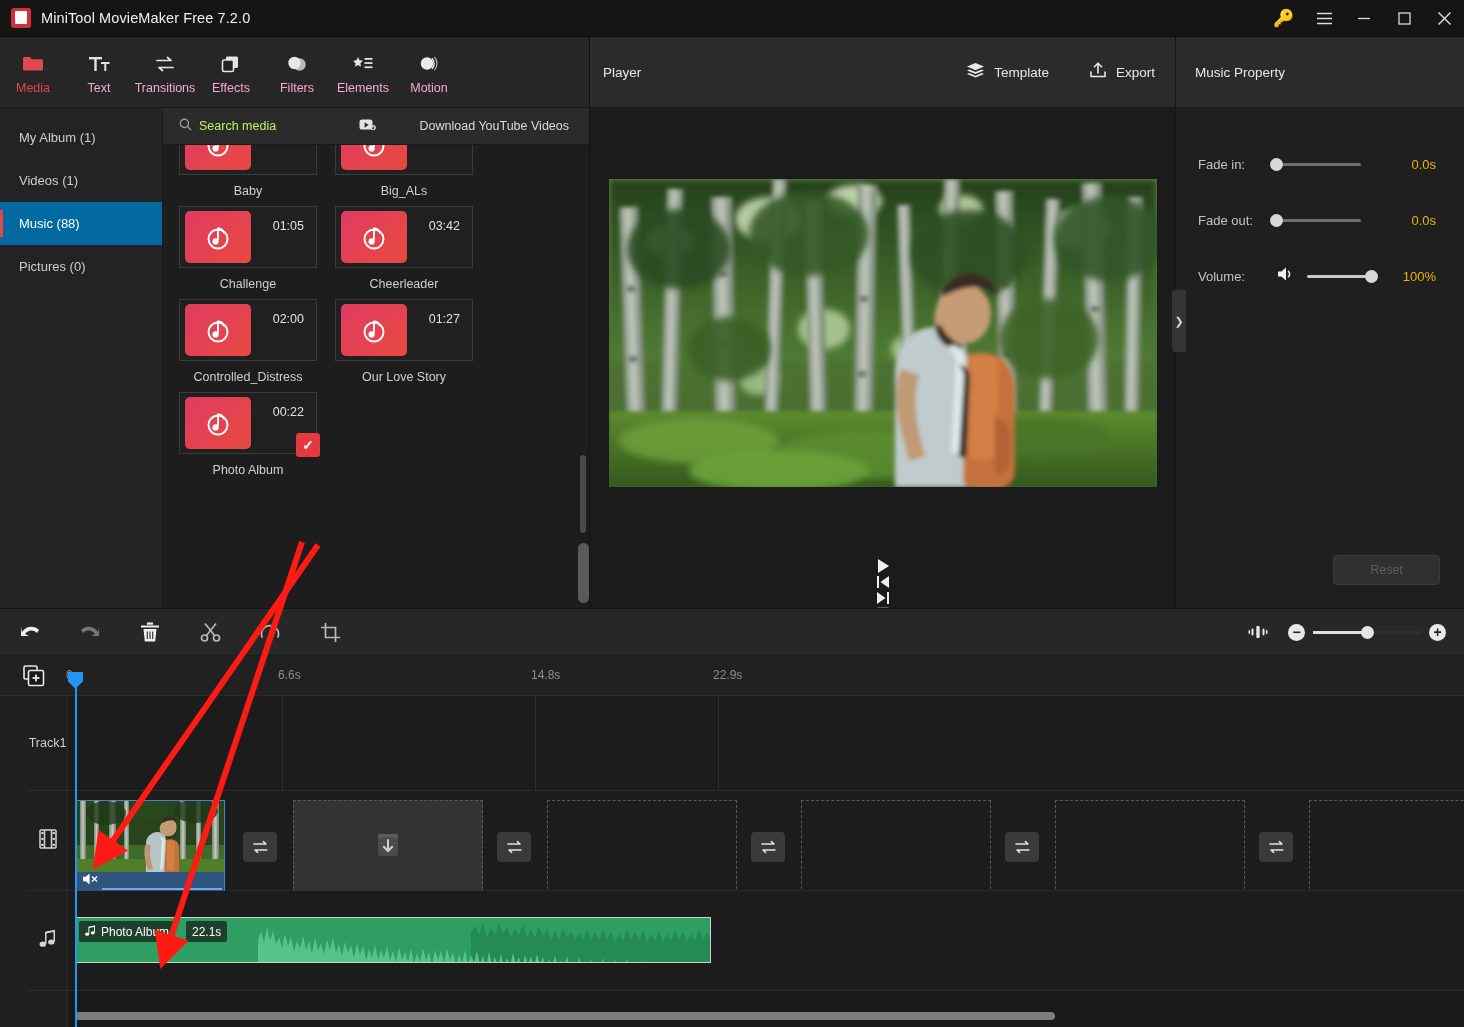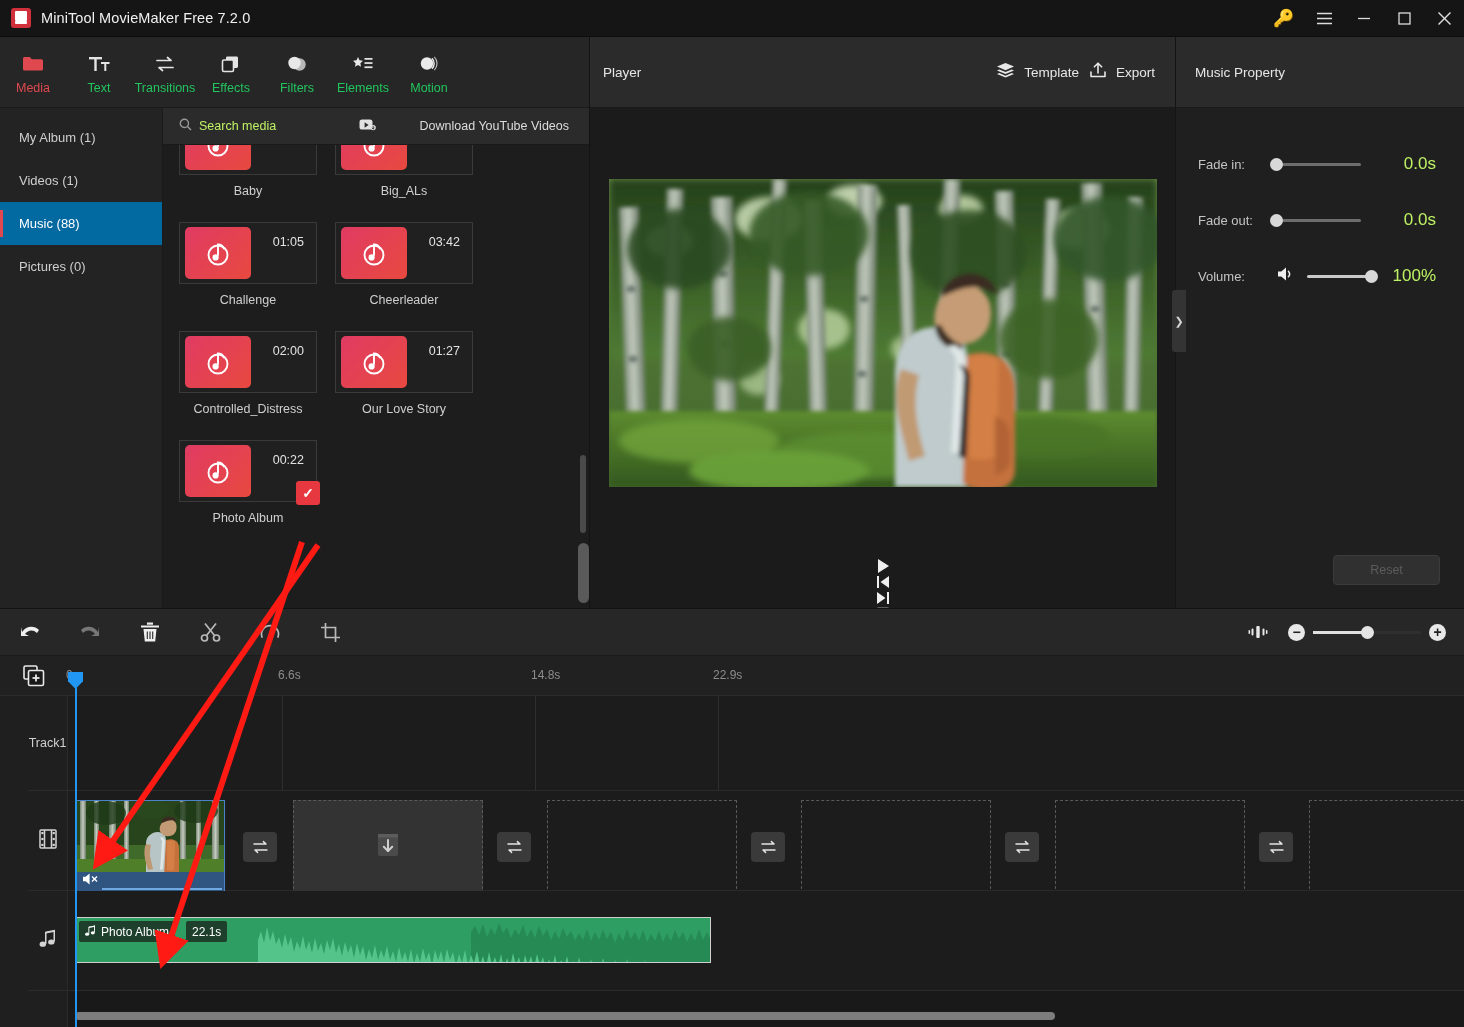--- a/index.html
+++ b/index.html
@@ -42,21 +42,21 @@
   .toolbar {
     position: absolute; left: 0; top: 37px; width: 589px; height: 71px;
     background: #262626; display: flex; align-items: center; padding-left: 0;
     border-bottom: 1px solid #1b1b1b;
   }
   .tool-tab {
     width: 66px; display: flex; flex-direction: column; align-items: center;
     gap: 7px; cursor: pointer; padding-top: 4px;
   }
   .tool-tab .ti { height: 21px; display: flex; align-items: center; justify-content: center; }
-  .tool-tab .tl { font-size: 12.5px; color: #22c55e; white-space: nowrap; }
+  .tool-tab .tl { font-size: 12.5px; color: #f9a8d4; white-space: nowrap; }
   .tool-tab.active .tl { color: #e0484f; }
   .tool-tab svg { display: block; }
 
   
   .sidebar {
     position: absolute; left: 0; top: 108px; width: 163px; height: 500px;
     background: #232323; border-right: 1px solid #1a1a1a; padding-top: 8px;
   }
   .side-item {
     height: 43px; display: flex; align-items: center; padding-left: 19px;
@@ -78,21 +78,21 @@
     border-bottom: 1px solid #1a1a1a;
   }
   .search-box { display: flex; align-items: center; gap: 7px; margin-left: 16px; cursor: text; }
   .search-box .ph { font-size: 12.5px; color: #bef264; }
   .dl-youtube { display: flex; align-items: center; gap: 8px; margin-left: auto; margin-right: 20px; cursor: pointer; }
   .dl-youtube .lbl { font-size: 12.5px; color: #dcdcdc; padding-left: 36px; }
 
   .media-grid {
     position: relative; padding: 0 16px; height: 463px; overflow: hidden;
   }
-  .grid-inner { display: flex; flex-wrap: wrap; gap: 16px 18px; margin-top: -32px; }
+  .grid-inner { display: flex; flex-wrap: wrap; gap: 0 18px; margin-top: -32px; }
   .media-cell { width: 138px; margin-bottom: 8px; }
   .thumb {
     width: 138px; height: 62px; border: 1px solid #3a3a3a; background: #202020;
     position: relative; display: flex; align-items: center; padding-left: 5px;
   }
   .thumb .art {
     width: 66px; height: 52px; border-radius: 5px;
     background: linear-gradient(135deg, #e03b63 0%, #e8493f 100%);
     display: flex; align-items: center; justify-content: center;
   }
@@ -118,21 +118,21 @@
   
   .player {
     position: absolute; left: 589px; top: 37px; width: 586px; height: 571px;
     background: #1b1b1b; border-left: 1px solid #141414;
   }
   .player-head {
     height: 71px; background: #2b2b2b; display: flex; align-items: center;
     border-bottom: 1px solid #1a1a1a;
   }
   .player-head .ptitle { margin-left: 13px; font-size: 13.5px; color: #e6e6e6; }
-  .phead-actions { margin-left: auto; display: flex; align-items: center; gap: 10px; margin-right: 20px; }
+  .phead-actions { margin-left: auto; display: flex; align-items: center; gap: 40px; margin-right: 20px; }
   .phead-btn { display: flex; align-items: center; gap: 9px; cursor: pointer; }
   .phead-btn .lbl { font-size: 13.5px; color: #e8e8e8; }
 
   .stage {
     position: absolute; left: 0; top: 71px; width: 586px; height: 450px;
     background: #1b1b1b; display: flex; align-items: center; justify-content: center;
   }
   .video-frame {
     width: 548px; height: 308px; position: relative; overflow: hidden; background: #0a0a0a;
   }
@@ -166,21 +166,21 @@
   .prop-head {
     height: 71px; background: #2b2b2b; display: flex; align-items: center;
     border-bottom: 1px solid #1a1a1a;
   }
   .prop-head .t { margin-left: 19px; font-size: 13.5px; color: #e6e6e6; }
   .prop-body { padding-top: 28px; }
   .prop-row { display: flex; align-items: center; height: 56px; padding-left: 22px; }
   .prop-label { width: 78px; font-size: 13px; color: #c4c4c4; }
   .pslider { position: relative; width: 85px; height: 3px; background: #6d6d6d; border-radius: 2px; }
   .pslider .knob { position: absolute; top: -5px; width: 13px; height: 13px; background: #d8d8d8; border-radius: 50%; cursor: pointer; }
-  .pvalue { margin-left: auto; margin-right: 28px; font-size: 17px; color: #bef264; min-width: 46px; text-align: right; }
+  .pvalue { margin-left: auto; margin-right: 28px; font-size: 13px; color: #eab308; min-width: 46px; text-align: right; }
   .vol-line { position: relative; width: 65px; height: 3px; background: #c9c9c9; border-radius: 2px; margin-left: 12px; }
   .vol-line .knob { position: absolute; right: -6px; top: -5px; width: 13px; height: 13px; background: #d8d8d8; border-radius: 50%; }
   .reset-btn {
     position: absolute; left: 1333px; top: 555px; width: 107px; height: 30px;
     background: #303030; border: 1px solid #3b3b3b; border-radius: 4px;
     display: flex; align-items: center; justify-content: center;
     font-size: 12.5px; color: #5c5c5c; cursor: default;
   }
   .panel-handle-right {
     position: absolute; left: 1172px; top: 290px; width: 14px; height: 62px;

